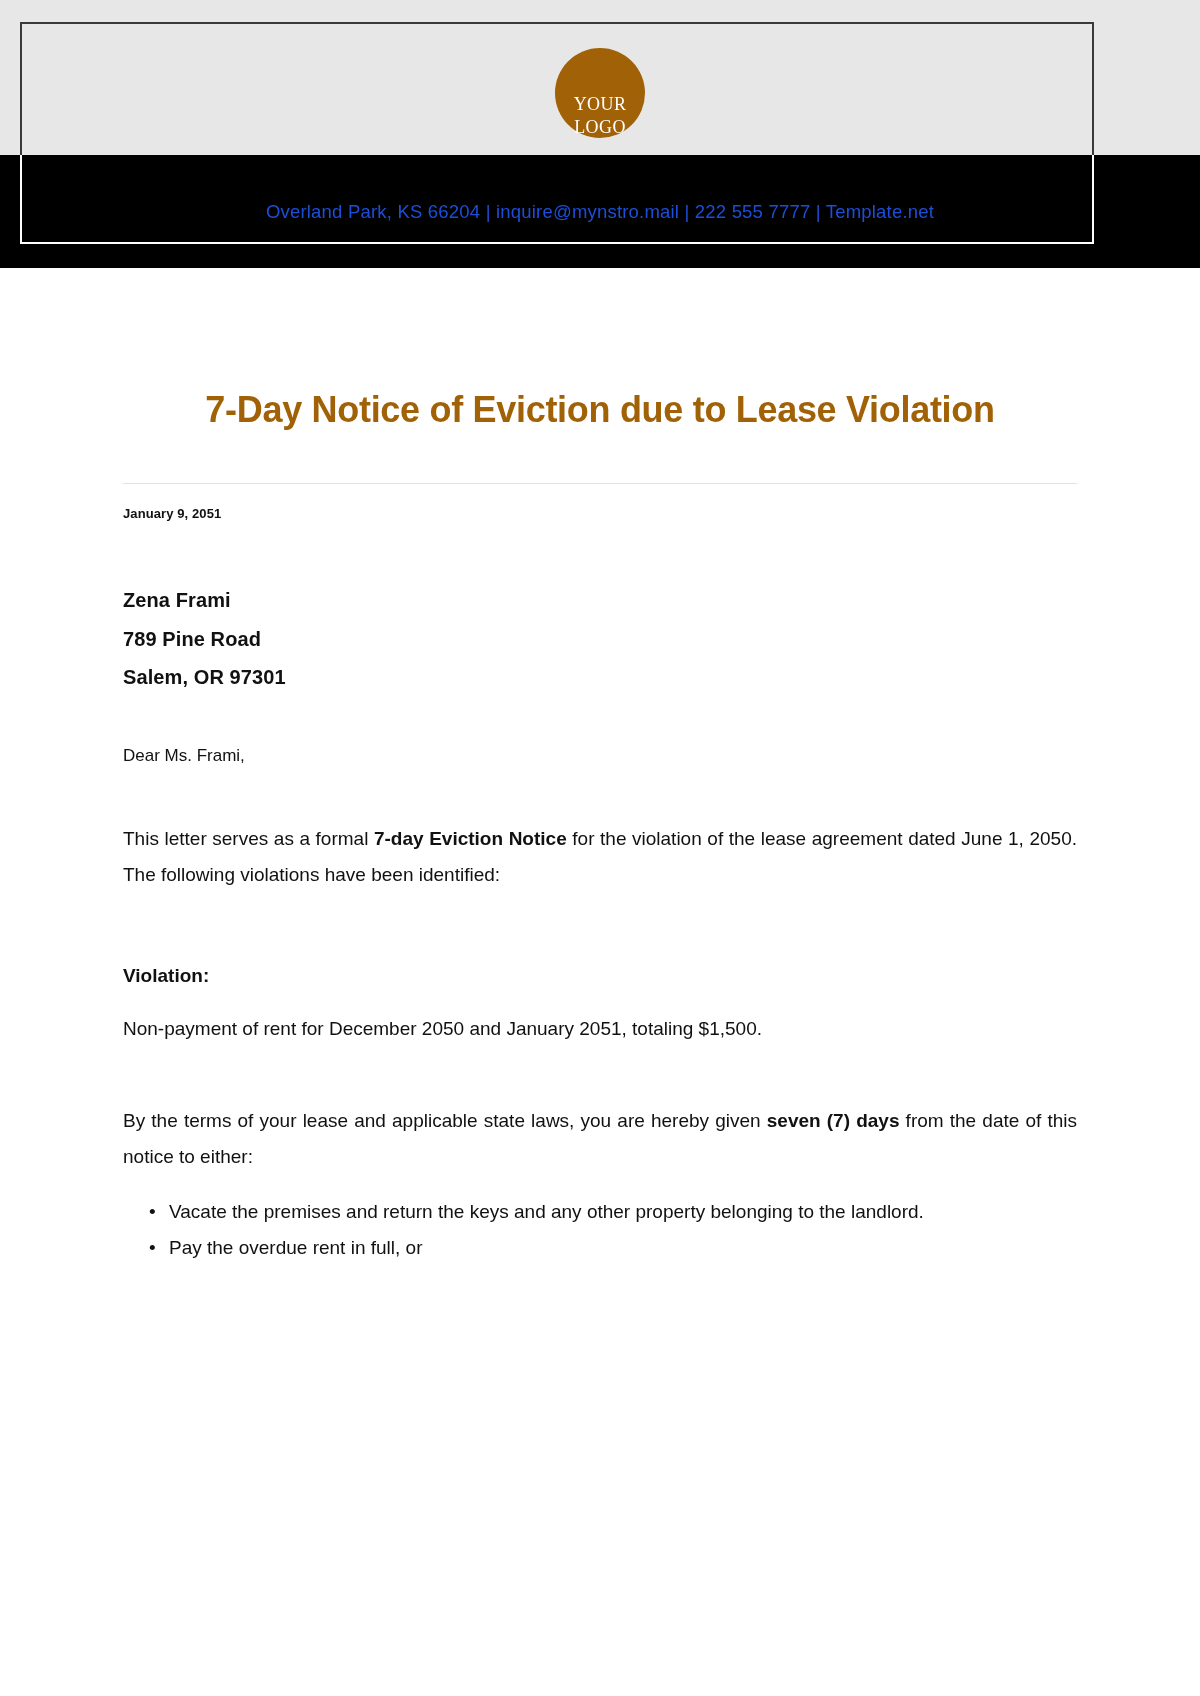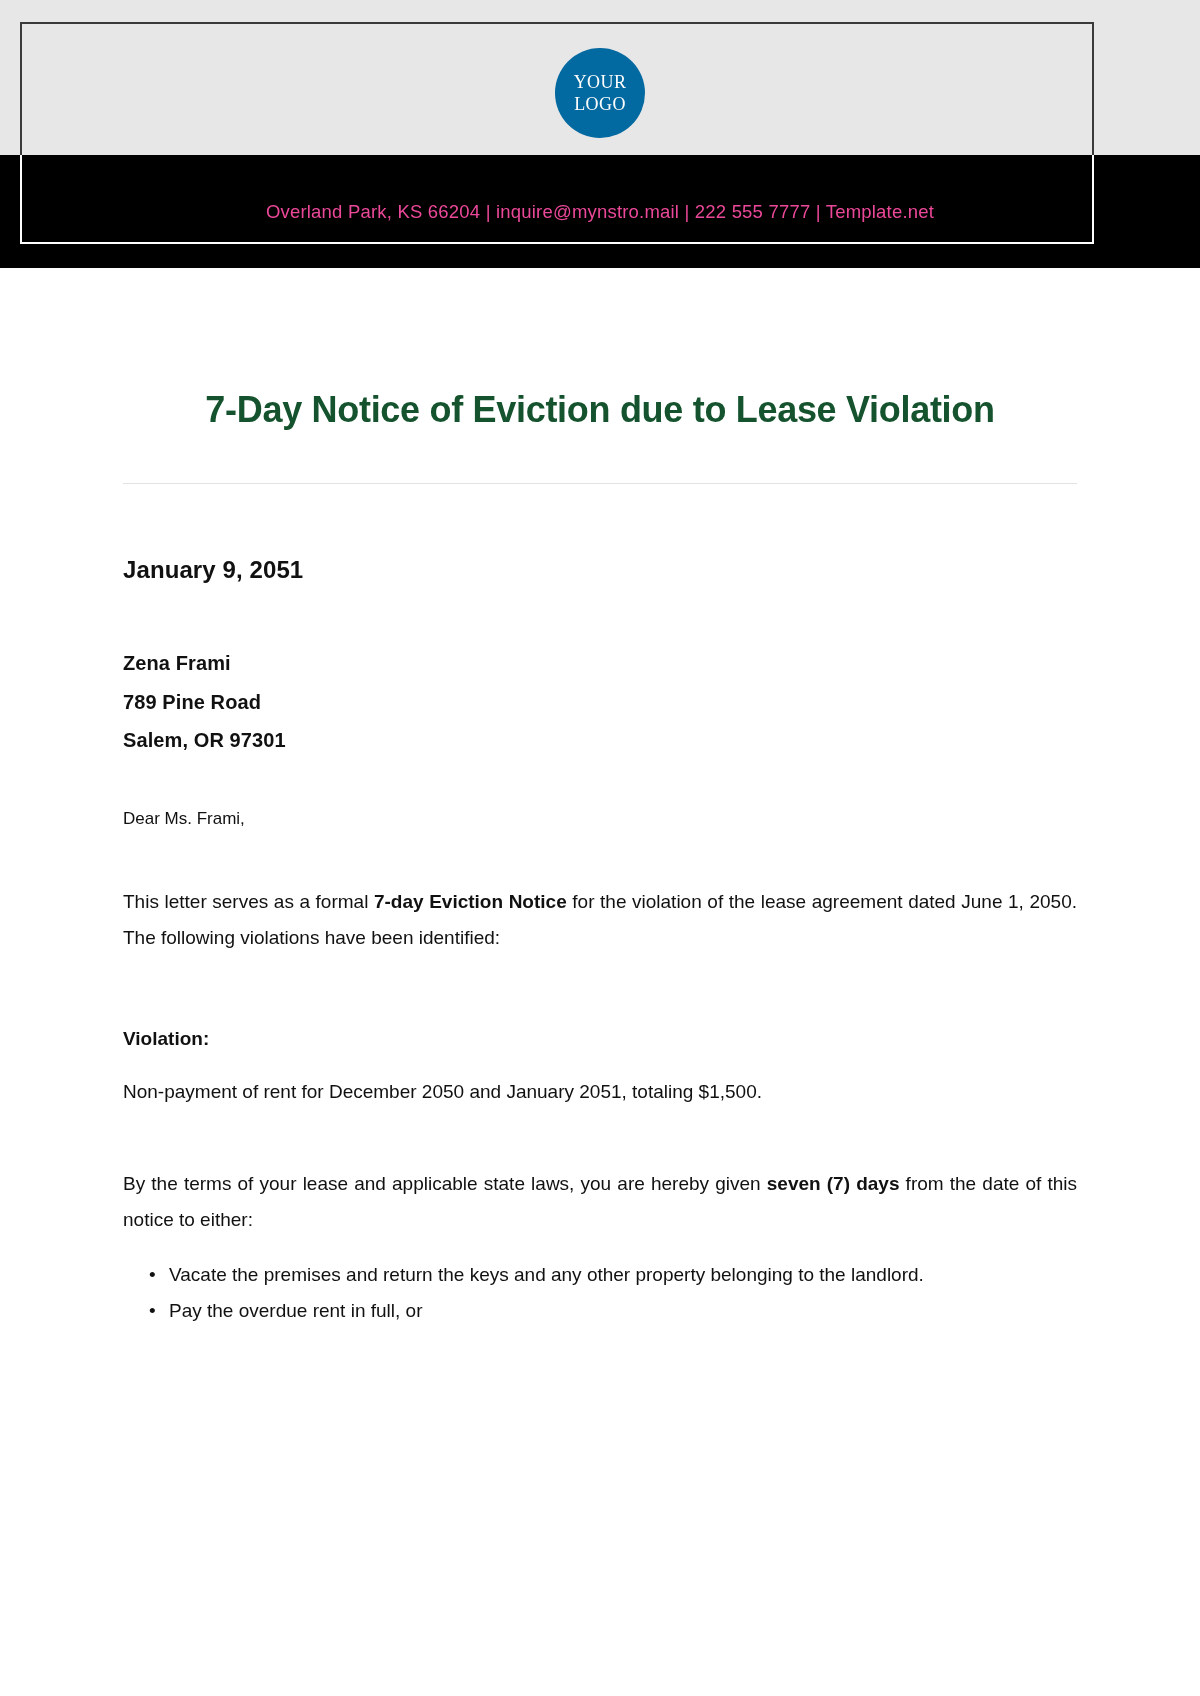--- a/index.html
+++ b/index.html
@@ -61,76 +61,76 @@
     z-index: 4;
   }
   .logo-badge {
     position: absolute;
     left: 50%;
     top: 48px;
     transform: translateX(-50%);
     width: 90px;
     height: 90px;
     border-radius: 50%;
-    background: #0369a1;
+    background: #a16207;
     color: #ffffff;
     display: flex;
     flex-direction: column;
     align-items: center;
-    justify-content: center;
+    justify-content: flex-end;
     font-family: "Liberation Serif", serif;
     font-size: 18px;
     line-height: 1.25;
     letter-spacing: 0.4px;
     z-index: 5;
   }
   .logo-badge span { display: block; }
   .contact-bar {
     position: absolute;
     left: 0;
     top: 155px;
     width: 1200px;
     height: 113px;
     display: flex;
     align-items: center;
     justify-content: center;
     z-index: 5;
   }
   .contact-text {
-    color: #ec4899;
+    color: #1d4ed8;
     font-size: 18.5px;
     letter-spacing: 0.2px;
     white-space: nowrap;
   }
 
   
   .doc {
     width: 1200px;
     padding: 0 123px;
     box-sizing: border-box;
   }
   .doc-title {
     margin: 0;
     padding-top: 116px;
     font-size: 36px;
     font-weight: bold;
     line-height: 1.42;
     text-align: center;
     letter-spacing: -0.3px;
-    color: #14532d;
+    color: #a16207;
   }
   .divider {
     margin-top: 48px;
     height: 1px;
     background: #e3e3e3;
     width: 100%;
   }
   .date-line {
-    margin-top: 72px;
-    font-size: 24px;
+    margin-top: 22px;
+    font-size: 13px;
     font-weight: bold;
     letter-spacing: 0.1px;
   }
   .addr-block {
     margin-top: 60px;
     font-size: 20px;
     font-weight: bold;
     line-height: 1.92;
     letter-spacing: 0.1px;
   }

